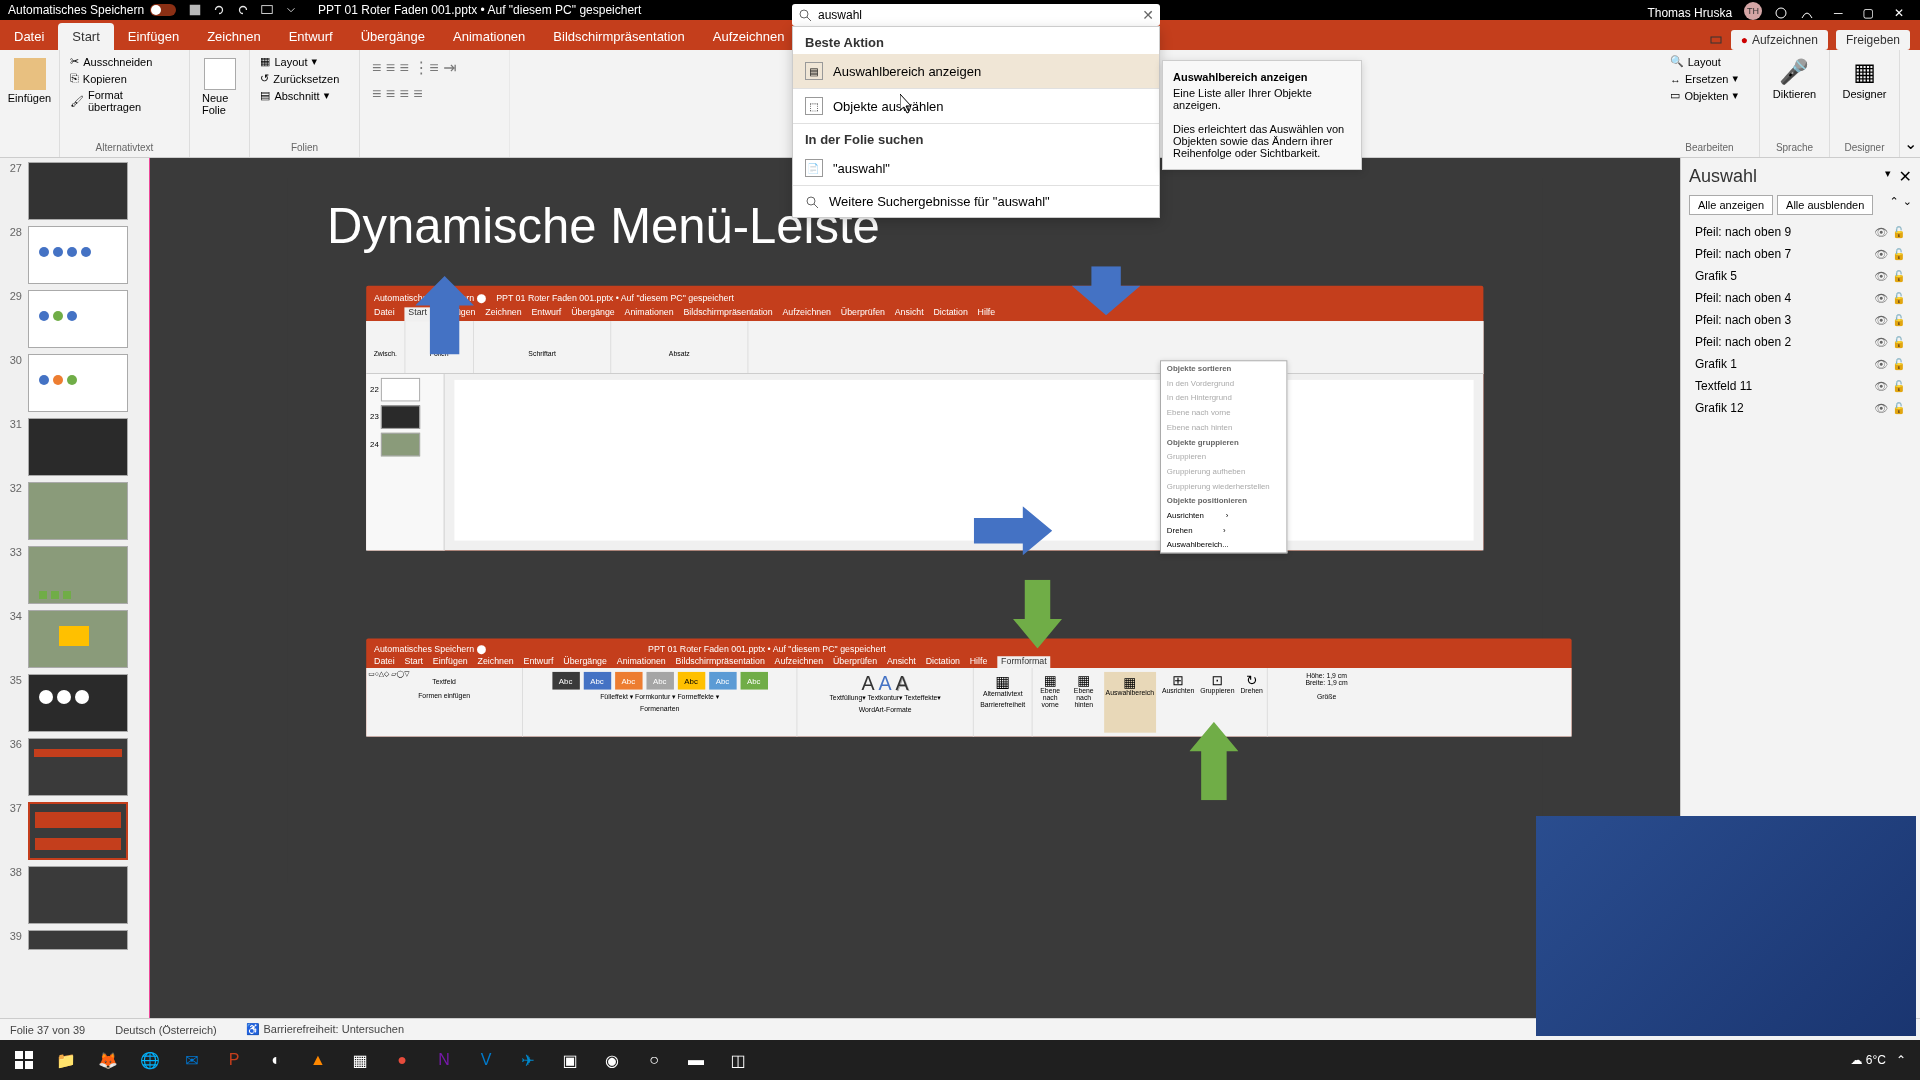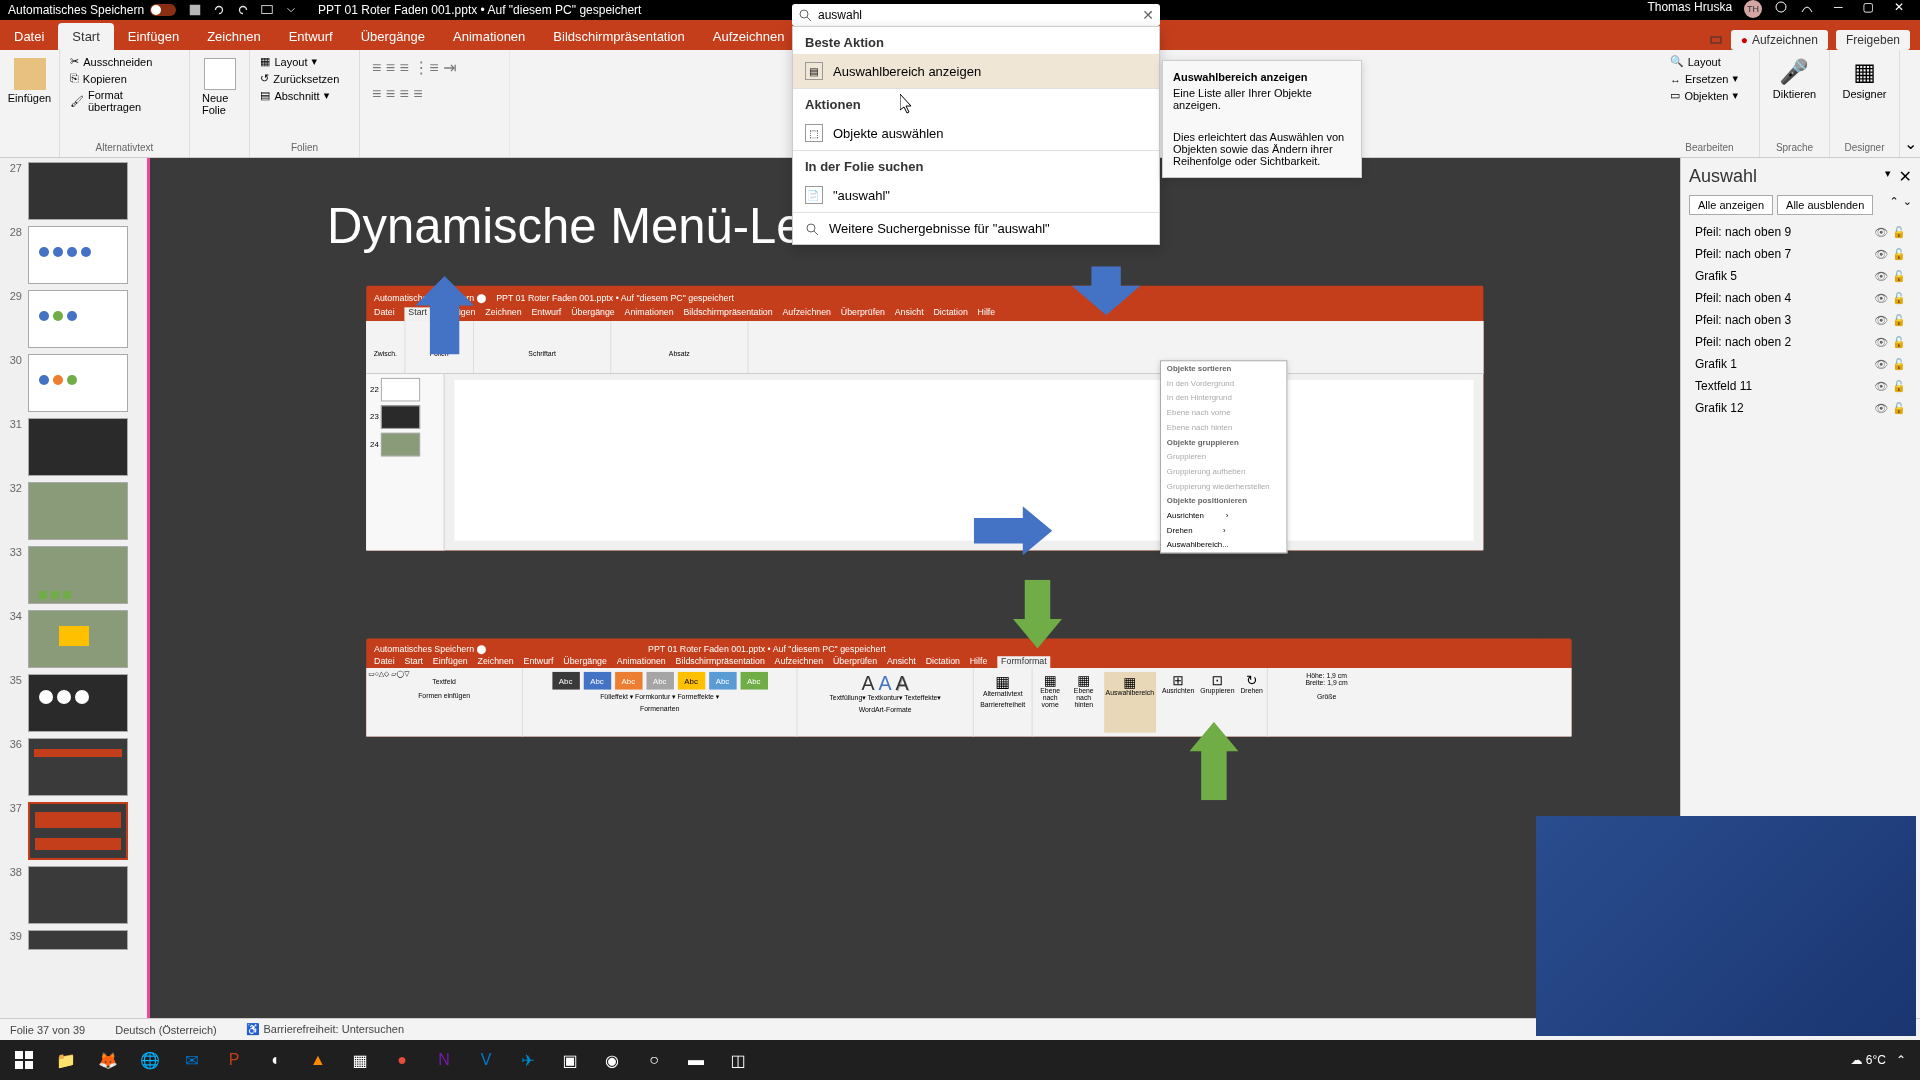--- a/index.html
+++ b/index.html
@@ -9,21 +9,21 @@
 .autosave { display: flex; align-items: center; gap: 6px; }
 .toggle { width: 26px; height: 12px; background: #8b2f14; border-radius: 6px; position: relative; }
 .toggle::after { content: ''; position: absolute; width: 10px; height: 10px; background: white; border-radius: 50%; top: 1px; left: 1px; }
 .qat { display: flex; gap: 10px; margin-left: 12px; }
 .qat-icon { width: 14px; height: 14px; opacity: 0.9; }
 .doc-name { margin-left: 20px; }
 .search-wrapper { position: absolute; left: 792px; top: 4px; width: 368px; height: 22px; background: white; border-radius: 3px; display: flex; align-items: center; padding: 0 6px; z-index: 100; }
 .search-wrapper input { border: none; outline: none; flex: 1; font-size: 12px; padding-left: 6px; }
 .search-close { color: #666; cursor: pointer; font-size: 14px; }
 
-.user-area { position: absolute; right: 8px; top: 0; height: 20px; display: flex; align-items: flex-start; color: white; font-size: 12px; gap: 12px; }
+.user-area { position: absolute; right: 8px; top: 0; height: 20px; display: flex; align-items: flex-end; color: white; font-size: 12px; gap: 12px; }
 .user-initials { background: #d4a5a5; width: 18px; height: 18px; border-radius: 50%; display: flex; align-items: center; justify-content: center; font-size: 9px; color: #333; }
 .win-controls { display: flex; gap: 4px; }
 
 .tab-row { background: #c43e1c; height: 30px; display: flex; align-items: flex-end; }
 .tab { padding: 6px 14px; color: white; font-size: 13px; cursor: pointer; }
 .tab.active { background: #f3f3f3; color: #333; border-radius: 4px 4px 0 0; }
 .tab-right { position: absolute; right: 10px; display: flex; gap: 8px; align-items: center; }
 .record-btn, .share-btn { background: #f3f3f3; padding: 3px 10px; border-radius: 3px; font-size: 12px; color: #333; display: flex; align-items: center; gap: 4px; }
 
 .ribbon { background: #f3f3f3; height: 108px; border-bottom: 1px solid #ccc; display: flex; position: relative; }
@@ -38,21 +38,21 @@
 .dropdown-header { font-weight: bold; padding: 8px 12px 4px; color: #333; font-size: 13px; }
 .dropdown-item { padding: 8px 12px; display: flex; align-items: center; gap: 10px; cursor: pointer; }
 .dropdown-item:hover, .dropdown-item.hover { background: #f0e6d6; }
 .dropdown-icon { width: 18px; height: 18px; border: 1px solid #999; display: flex; align-items: center; justify-content: center; font-size: 10px; }
 .dropdown-divider { border-top: 1px solid #e0e0e0; }
 
 .tooltip { position: absolute; left: 1162px; top: 60px; width: 200px; background: #f8f8f8; border: 1px solid #ccc; padding: 10px; font-size: 11px; box-shadow: 0 2px 8px rgba(0,0,0,0.15); z-index: 201; }
 .tooltip-title { font-weight: bold; margin-bottom: 4px; }
 
 .main-area { display: flex; height: calc(100% - 178px); position: relative; }
-.thumbnails { width: 150px; background: #f0f0f0; overflow-y: auto; border-right: 3px solid #ec4899; padding: 4px; }
+.thumbnails { width: 150px; background: #f0f0f0; overflow-y: auto; border-right: 1px solid #ec4899; padding: 4px; }
 .thumb-row { display: flex; align-items: flex-start; gap: 6px; margin-bottom: 6px; }
 .thumb-num { font-size: 11px; color: #666; width: 18px; text-align: right; }
 .thumb { width: 100px; height: 58px; background: #fff; border: 1px solid #aaa; position: relative; overflow: hidden; }
 .thumb.active { border: 2px solid #c43e1c; }
 
 .slide-area { flex: 1; background: #3a3a3a; display: flex; flex-direction: column; align-items: center; padding: 20px; overflow: auto; }
 .slide { width: 1280px; height: 720px; background: #3a3a3a; transform: scale(0.98); transform-origin: top center; position: relative; }
 .slide-title { color: white; font-size: 50px; font-weight: 300; padding: 20px 40px; }
 .slide-img { background: #c43e1c; border-radius: 2px; position: relative; }
 .slide-img-body { background: #f0f0f0; position: absolute; }
@@ -233,21 +233,20 @@
   </div>
 </div>
 
 <div class="search-dropdown">
   <div class="dropdown-header">Beste Aktion</div>
   <div class="dropdown-item hover">
     <div class="dropdown-icon">▤</div>
     <span>Auswahlbereich anzeigen</span>
   </div>
   <div class="dropdown-divider"></div>
-  <div class="dropdown-header">Aktionen</div>
   <div class="dropdown-item">
     <div class="dropdown-icon">⬚</div>
     <span>Objekte auswählen</span>
   </div>
   <div class="dropdown-divider"></div>
   <div class="dropdown-header">In der Folie suchen</div>
   <div class="dropdown-item">
     <div class="dropdown-icon">📄</div>
     <span>"auswahl"</span>
   </div>
@@ -257,21 +256,21 @@
         <circle cx="6" cy="6" r="4" fill="none" stroke="#666"></circle>
         <line x1="9" y1="9" x2="13" y2="13" stroke="#666"></line>
       </svg>
     <span>Weitere Suchergebnisse für "auswahl"</span>
   </div>
 </div>
 
 <div class="tooltip">
   <div class="tooltip-title">Auswahlbereich anzeigen</div>
   <div>Eine Liste aller Ihrer Objekte anzeigen.</div>
-  <div style="margin-top:20px">Dies erleichtert das Auswählen von Objekten sowie das Ändern ihrer Reihenfolge oder Sichtbarkeit.</div>
+  <div style="margin-top:12px">Dies erleichtert das Auswählen von Objekten sowie das Ändern ihrer Reihenfolge oder Sichtbarkeit.</div>
 </div>
 
 <div class="main-area">
   <div class="thumbnails">
     <div class="thumb-row">
         <span class="thumb-num">27</span>
         <div class="thumb" style="background:#333"></div>
       </div>
     <div class="thumb-row">
         <span class="thumb-num">28</span>

